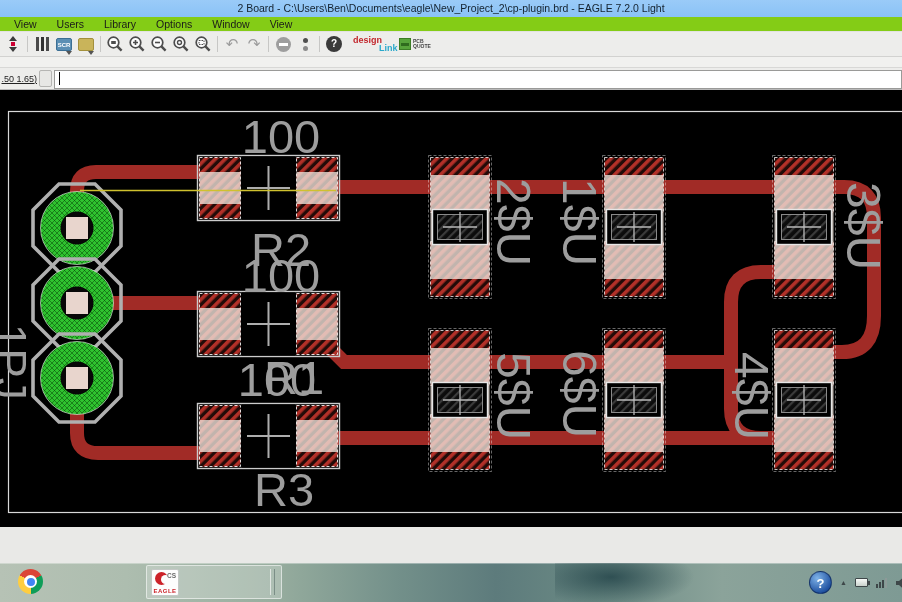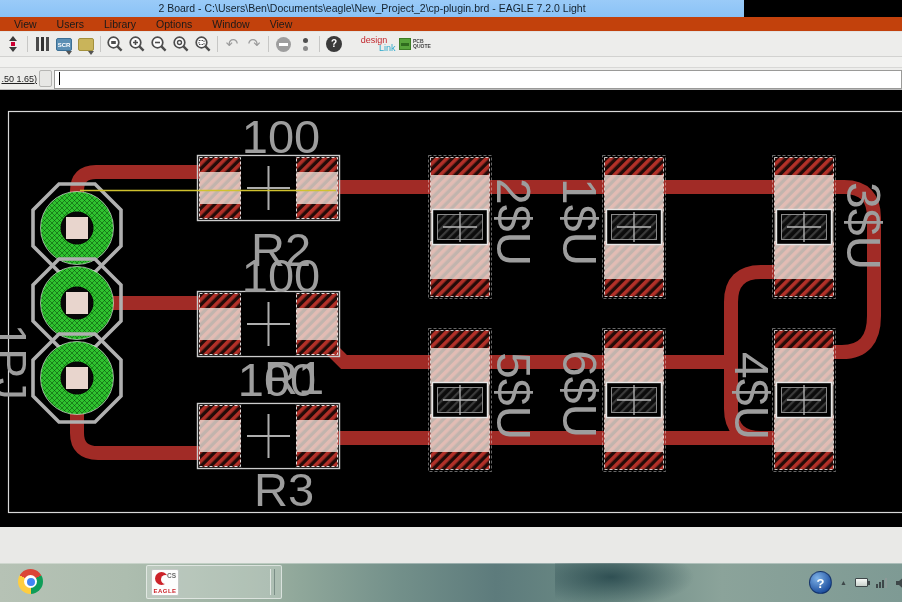--- a/index.html
+++ b/index.html
@@ -1,24 +1,24 @@
 <!DOCTYPE html>
 <html><head>
 <meta charset="utf-8">
 <style>
   * { margin:0; padding:0; box-sizing:border-box; }
   html,body { width:902px; height:602px; overflow:hidden; background:#000;
     font-family:"Liberation Sans", sans-serif; position:relative; }
 
   
-  .titlebar { position:absolute; left:0; top:0; width:744px; height:17px;
+  .titlebar { position:absolute; left:0; top:0; width:902px; height:17px;
     background:linear-gradient(#9acbf8,#8ac2f6); color:#14222e; font-size:10.5px;
     line-height:17px; text-align:center; white-space:nowrap; }
   .menubar { position:absolute; left:0; top:17px; width:902px; height:15px;
-    background:#c2410c; border-bottom:1px solid #e3e3e1; display:flex; align-items:center;
+    background:#84cc16; border-bottom:1px solid #e3e3e1; display:flex; align-items:center;
     font-size:10.5px; color:#1a1a1a; padding-left:4px; }
   .menubar span { padding:0 10px; }
   .toolbar { position:absolute; left:0; top:32px; width:902px; height:25px;
     background:#ededeb; border-bottom:1px solid #d2d2d0; display:flex; align-items:center;
     padding-left:2px; }
   .paramrow { position:absolute; left:0; top:57px; width:902px; height:11px;
     background:#f1f1ef; border-bottom:1px solid #d8d8d6; }
   .cmdrow { position:absolute; left:0; top:68px; width:902px; height:22px;
     background:#ededeb; display:flex; align-items:center; border-bottom:1px solid #b9b9b9; }
   .coordbox { width:37px; height:18px; font-size:9px; color:#222; line-height:18px;
@@ -50,21 +50,21 @@
   .badge::after { content:""; position:absolute; right:-1px; bottom:-5px;
     border-left:3px solid transparent; border-right:3px solid transparent; border-top:4px solid #555; }
   .arrowglyph { font-family:"DejaVu Sans", sans-serif; font-size:15px; color:#9b9b9b; line-height:20px; }
   .stopicon { width:15px; height:15px; border-radius:50%; background:#9e9e9e; position:relative; }
   .stopicon::after { content:""; position:absolute; left:3px; top:6px; width:9px; height:3px; background:#fff; }
   .dotsicon { display:flex; flex-direction:column; gap:3px; align-items:center; }
   .dotsicon i { width:5px; height:5px; border-radius:50%; background:#4f4f4f; display:block; }
   .dotsicon i:last-child { background:#8b8b8b; }
   .helpicon { width:16px; height:16px; border-radius:50%; background:#3a3a3a; color:#fff;
     font-size:10px; font-weight:bold; text-align:center; line-height:16px; }
-  .dlink { font-size:9px; font-weight:normal; line-height:8px; margin-left:8px; width:42px;text-align:center; }
+  .dlink { font-size:9px; font-weight:bold; line-height:8px; margin-left:8px; width:42px; }
   .dlink .l1 { color:#c2272d; display:block; }
   .dlink .l2 { color:#2aa9cb; display:block; margin-left:26px; }
   .pcbq { display:flex; align-items:center; gap:2px; margin-left:4px; }
   .pcbq .chip { width:12px; height:12px; background:#57a33b; border:1px solid #3c7d26; position:relative; }
   .pcbq .chip::after { content:""; position:absolute; left:1px; top:4px; width:8px; height:3px; background:#2f6b1e; }
   .pcbq .txt { font-size:5px; font-weight:bold; color:#444; line-height:5px; }
 
   
   .canvas { position:absolute; left:0; top:90px; width:902px; height:437px; background:#000; display:block; }
   .boardtext { fill:#9d9d9d; font-family:"Liberation Sans", sans-serif; }

